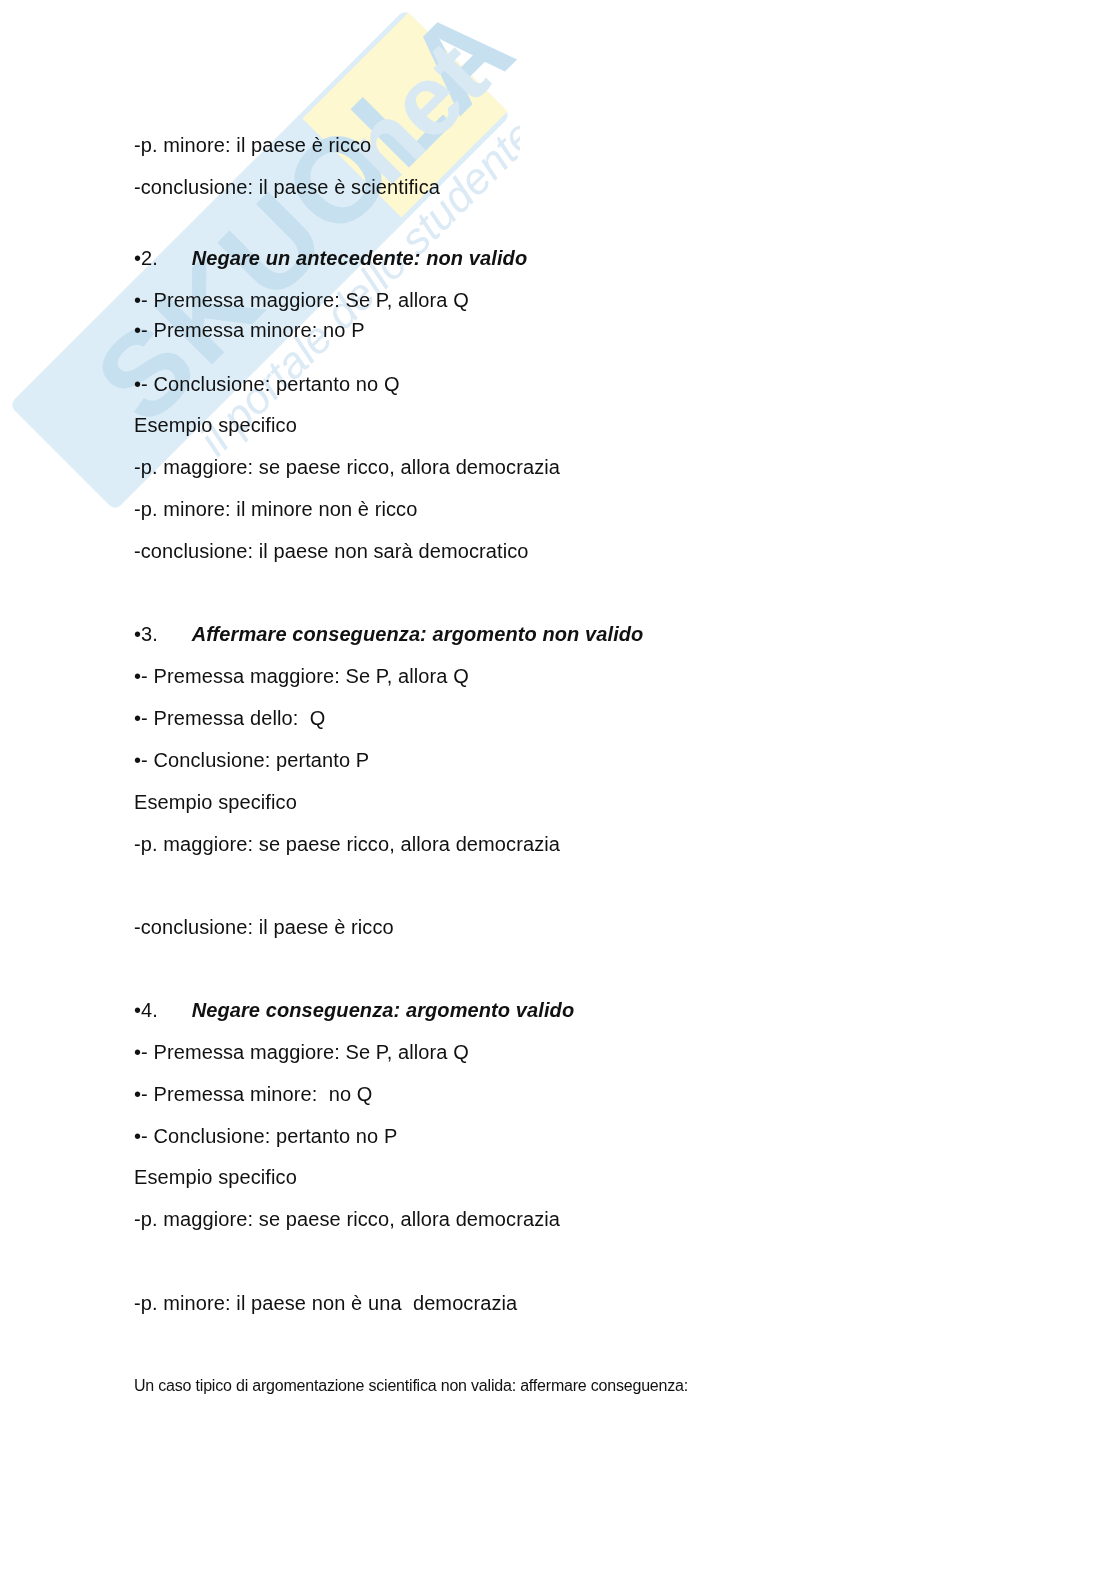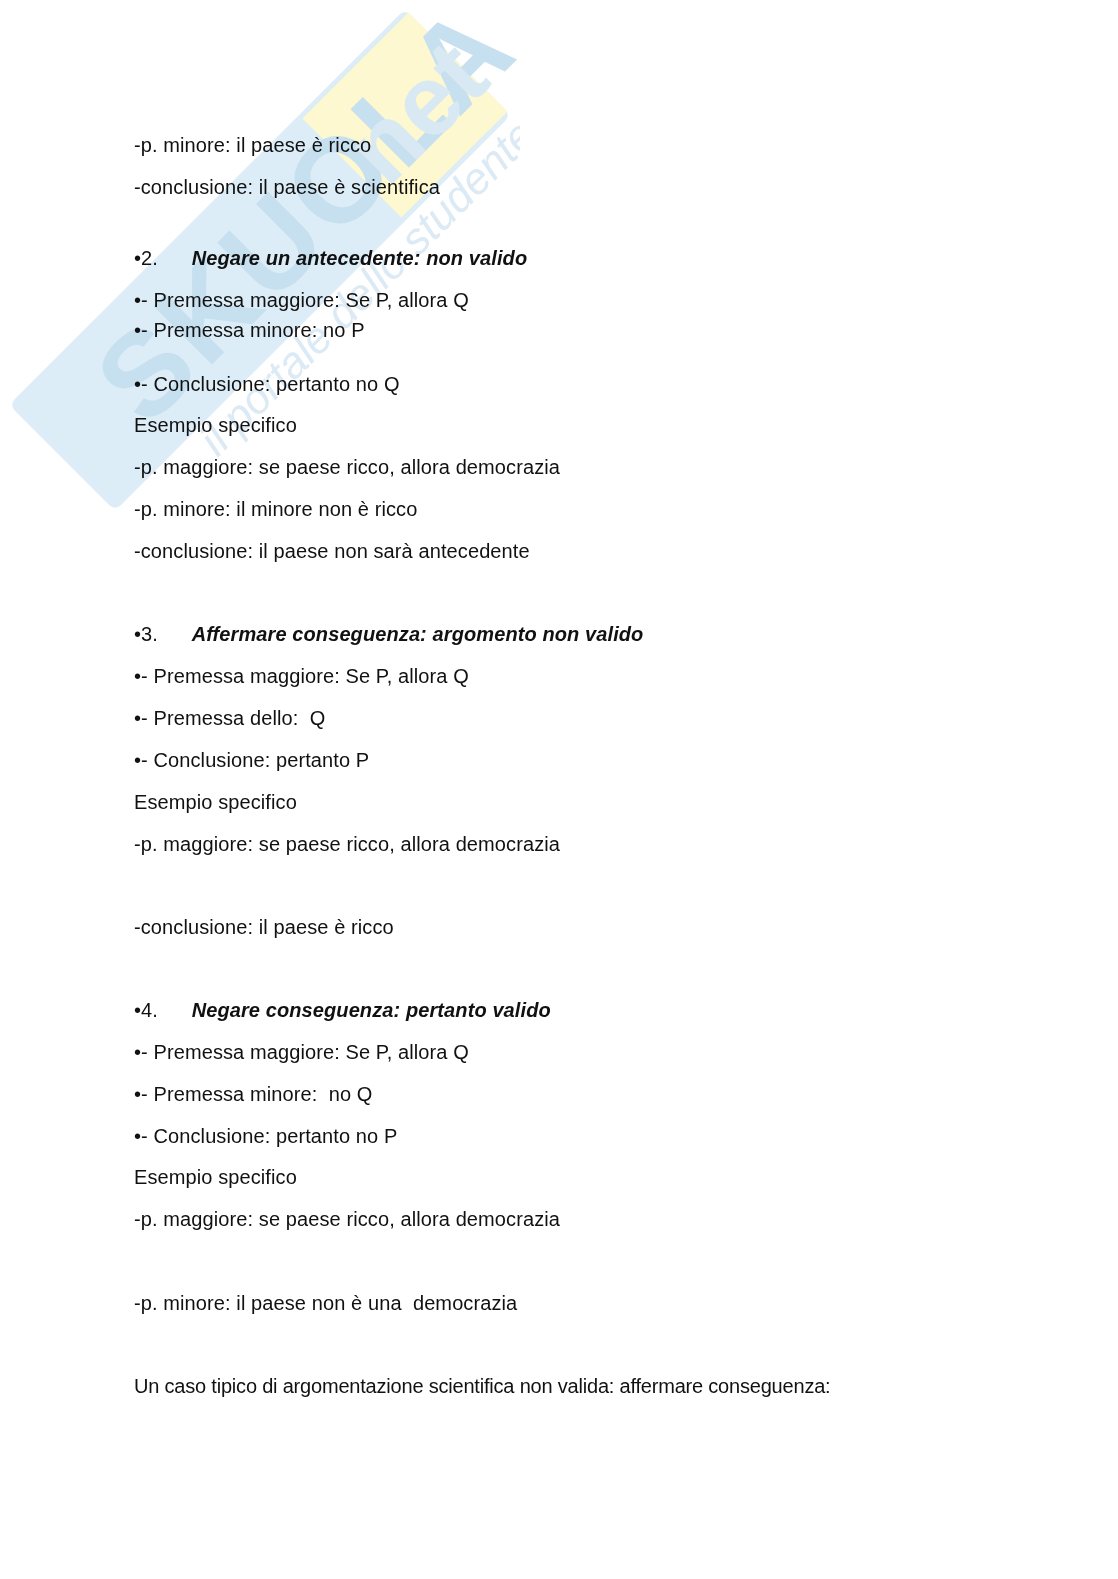--- a/index.html
+++ b/index.html
@@ -44,21 +44,21 @@
       font-weight: normal;
       font-style: normal;
     }
     .heading .title {
       font-weight: bold;
       font-style: italic;
       margin-left: 28px;
     }
     .closing {
       font-family: "Liberation Sans", sans-serif;
-      font-size: 20px;
+      font-size: 16px;
       letter-spacing: -0.2px;
     }
   </style>
 </head>
 <body>
 
 <svg class="watermark" viewBox="0 0 520 520" xmlns="http://www.w3.org/2000/svg">
   <g transform="rotate(-45 260 260)">
 
     <rect x="-20" y="185" width="560" height="150" rx="8" fill="#dcedf7"></rect>
@@ -77,31 +77,31 @@
   <div class="line" style="top:133px">-p. minore: il paese è ricco</div>
   <div class="line" style="top:175px">-conclusione: il paese è scientifica</div>
 
   <div class="line heading" style="top:246px"><span class="num">•2. </span><span class="title">Negare un antecedente: non valido</span></div>
   <div class="line" style="top:288px">•- Premessa maggiore: Se P, allora Q</div>
   <div class="line" style="top:318px">•- Premessa minore: no P</div>
   <div class="line" style="top:372px">•- Conclusione: pertanto no Q</div>
   <div class="line" style="top:413px">Esempio specifico</div>
   <div class="line" style="top:455px">-p. maggiore: se paese ricco, allora democrazia</div>
   <div class="line" style="top:497px">-p. minore: il minore non è ricco</div>
-  <div class="line" style="top:539px">-conclusione: il paese non sarà antecedente</div>
+  <div class="line" style="top:539px">-conclusione: il paese non sarà democratico</div>
 
   <div class="line heading" style="top:622px"><span class="num">•3. </span><span class="title">Affermare conseguenza: argomento non valido</span></div>
   <div class="line" style="top:664px">•- Premessa maggiore: Se P, allora Q</div>
   <div class="line" style="top:706px">•- Premessa dello:  Q</div>
   <div class="line" style="top:748px">•- Conclusione: pertanto P</div>
   <div class="line" style="top:790px">Esempio specifico</div>
   <div class="line" style="top:832px">-p. maggiore: se paese ricco, allora democrazia</div>
   <div class="line" style="top:915px">-conclusione: il paese è ricco</div>
 
-  <div class="line heading" style="top:998px"><span class="num">•4. </span><span class="title">Negare conseguenza: pertanto valido</span></div>
+  <div class="line heading" style="top:998px"><span class="num">•4. </span><span class="title">Negare conseguenza: argomento valido</span></div>
   <div class="line" style="top:1040px">•- Premessa maggiore: Se P, allora Q</div>
   <div class="line" style="top:1082px">•- Premessa minore:  no Q</div>
   <div class="line" style="top:1124px">•- Conclusione: pertanto no P</div>
   <div class="line" style="top:1165px">Esempio specifico</div>
   <div class="line" style="top:1207px">-p. maggiore: se paese ricco, allora democrazia</div>
   <div class="line" style="top:1291px">-p. minore: il paese non è una  democrazia</div>
 
   <div class="line closing" style="top:1374px">Un caso tipico di argomentazione scientifica non valida: affermare conseguenza:</div>
 
 </div>

